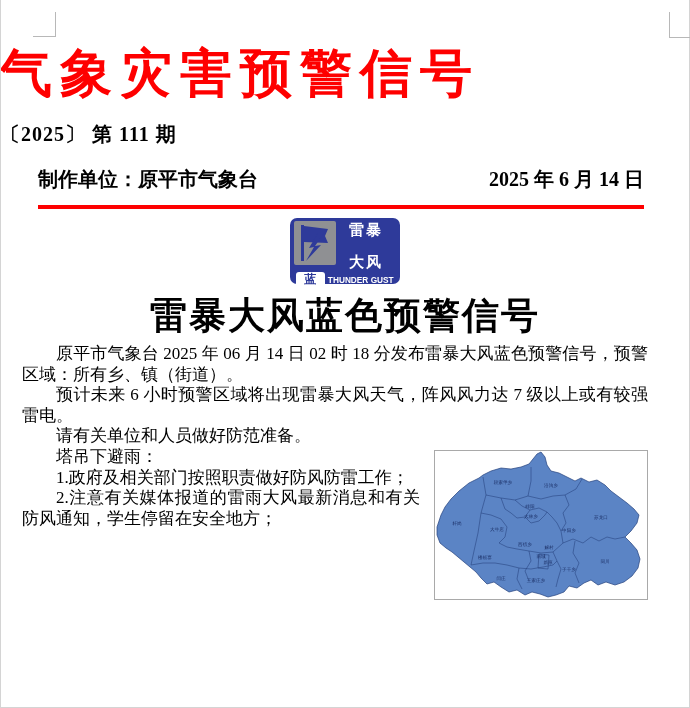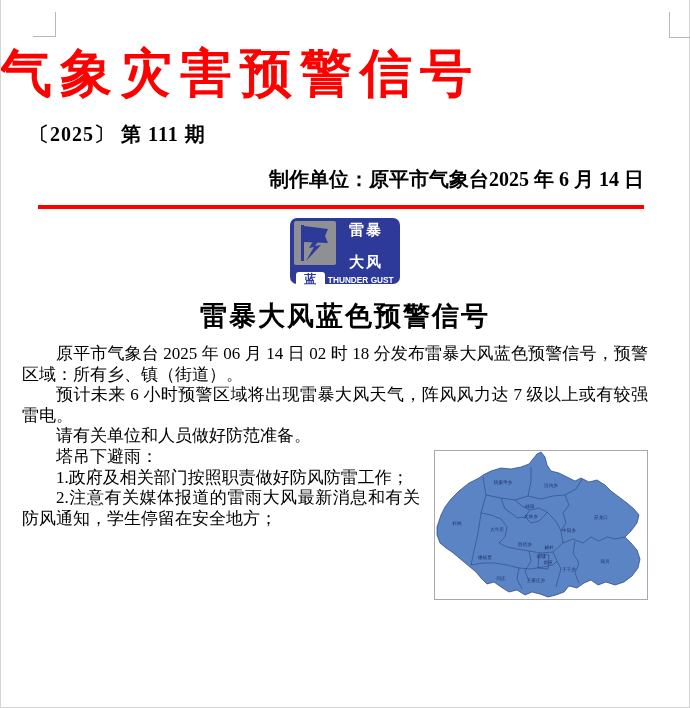--- a/index.html
+++ b/index.html
@@ -17,41 +17,41 @@
   .edge-bottom{left:0;bottom:0;height:1px;width:690px;}
   
   .crop{position:absolute;}
   .crop-tl{left:33px;top:12px;width:23px;height:25px;
            border-right:1px solid #b8b8b8;border-bottom:1px solid #b8b8b8;}
   .crop-tr{left:669px;top:12px;width:21px;height:26px;
            border-left:1px solid #b8b8b8;border-bottom:1px solid #b8b8b8;}
   .masthead{padding-top:44px;text-align:left;}
   .doc-title{color:var(--red);font-weight:bold;font-size:52px;line-height:60px;
              letter-spacing:8px;white-space:nowrap;}
-  .issue-line{margin-top:18px;font-size:20px;font-weight:bold;line-height:25px;letter-spacing:1px;padding-left:29px;}
-  .producer-row{margin:20px 46px 0 38px;display:flex;justify-content:flex-end;
+  .issue-line{margin-top:18px;font-size:20px;font-weight:bold;line-height:25px;letter-spacing:1px;}
+  .producer-row{margin:20px 46px 0 38px;display:flex;justify-content:space-between;
                 font-size:20px;font-weight:bold;line-height:25px;}
   .red-rule{margin:13px 46px 0 38px;height:4px;background:var(--red);}
   
   .badge-wrap{margin-top:9px;display:flex;justify-content:center;}
   .badge{width:110px;height:66px;background:var(--icon-blue);border-radius:7px;
          padding:3px 4px;display:flex;flex-direction:column;
          font-family:"Liberation Sans","DejaVu Sans",sans-serif;}
   .badge-top{flex:1;display:flex;}
   .badge-glyph{width:42px;height:44px;background:var(--icon-gray);border-radius:2px;
                display:flex;align-items:center;justify-content:center;}
   .badge-cn{flex:1;color:#fff;font-weight:bold;font-size:15px;line-height:17px;
             display:flex;flex-direction:column;align-items:center;justify-content:center;
             letter-spacing:2px;gap:15px;}
   .badge-bottom{height:16px;display:flex;align-items:center;margin-top:2px;}
   .badge-level{width:30px;height:15px;background:#fff;border-radius:3px;color:var(--icon-blue);
                font-size:12px;font-weight:bold;line-height:15px;text-align:center;margin-left:2px;}
   .badge-en{flex:1;color:#fff;font-size:9px;font-weight:bold;text-align:center;
             letter-spacing:0px;transform:scaleX(.92);white-space:nowrap;}
-  .warn-heading{margin-top:12px;text-align:center;font-size:27px;font-weight:bold;
+  .warn-heading{margin-top:12px;text-align:center;font-size:37px;font-weight:bold;
                 line-height:40px;letter-spacing:2px;}
   
   .doc-body{margin:8px 42px 0 22px;font-size:17px;line-height:20.6px;
             text-align:justify;}
   .doc-body p{text-indent:2em;}
   .map-float{float:right;width:218px;margin:24px 0 62px 10px;display:flex;justify-content:flex-end;}
   .map-frame{width:214px;height:150px;border:1px solid #a9a9a9;background:#fff;}
   .map-frame svg{display:block;width:212px;height:148px;}
 </style>
 </head>

